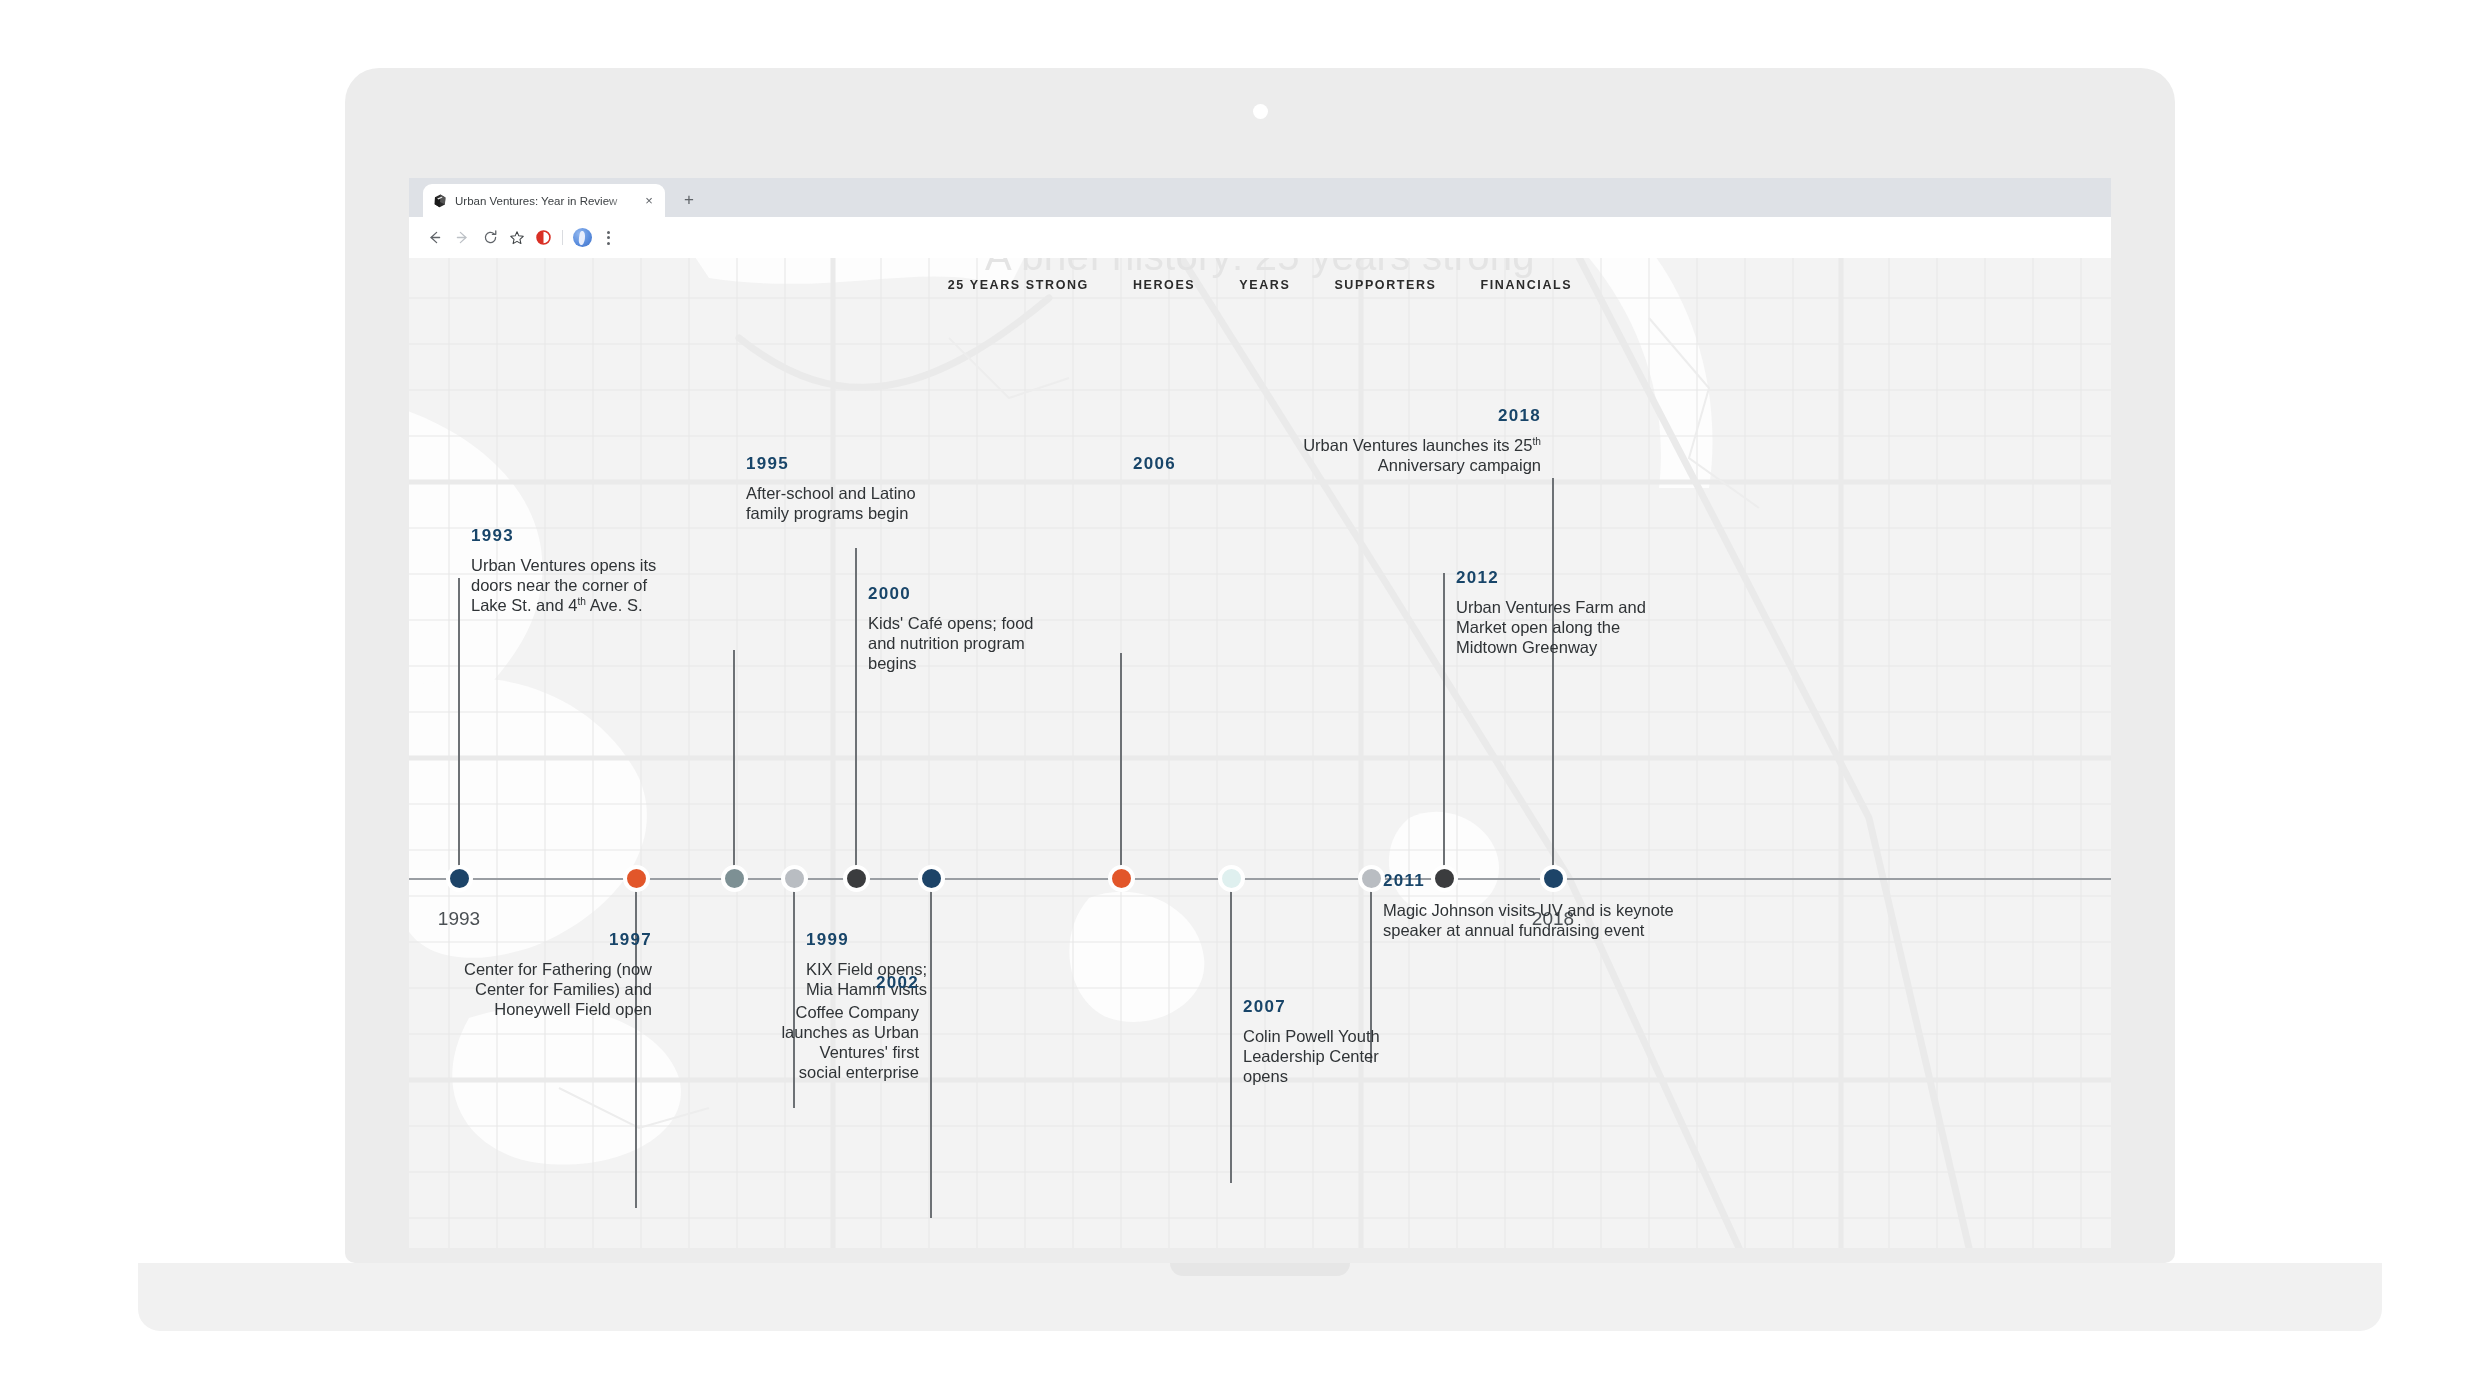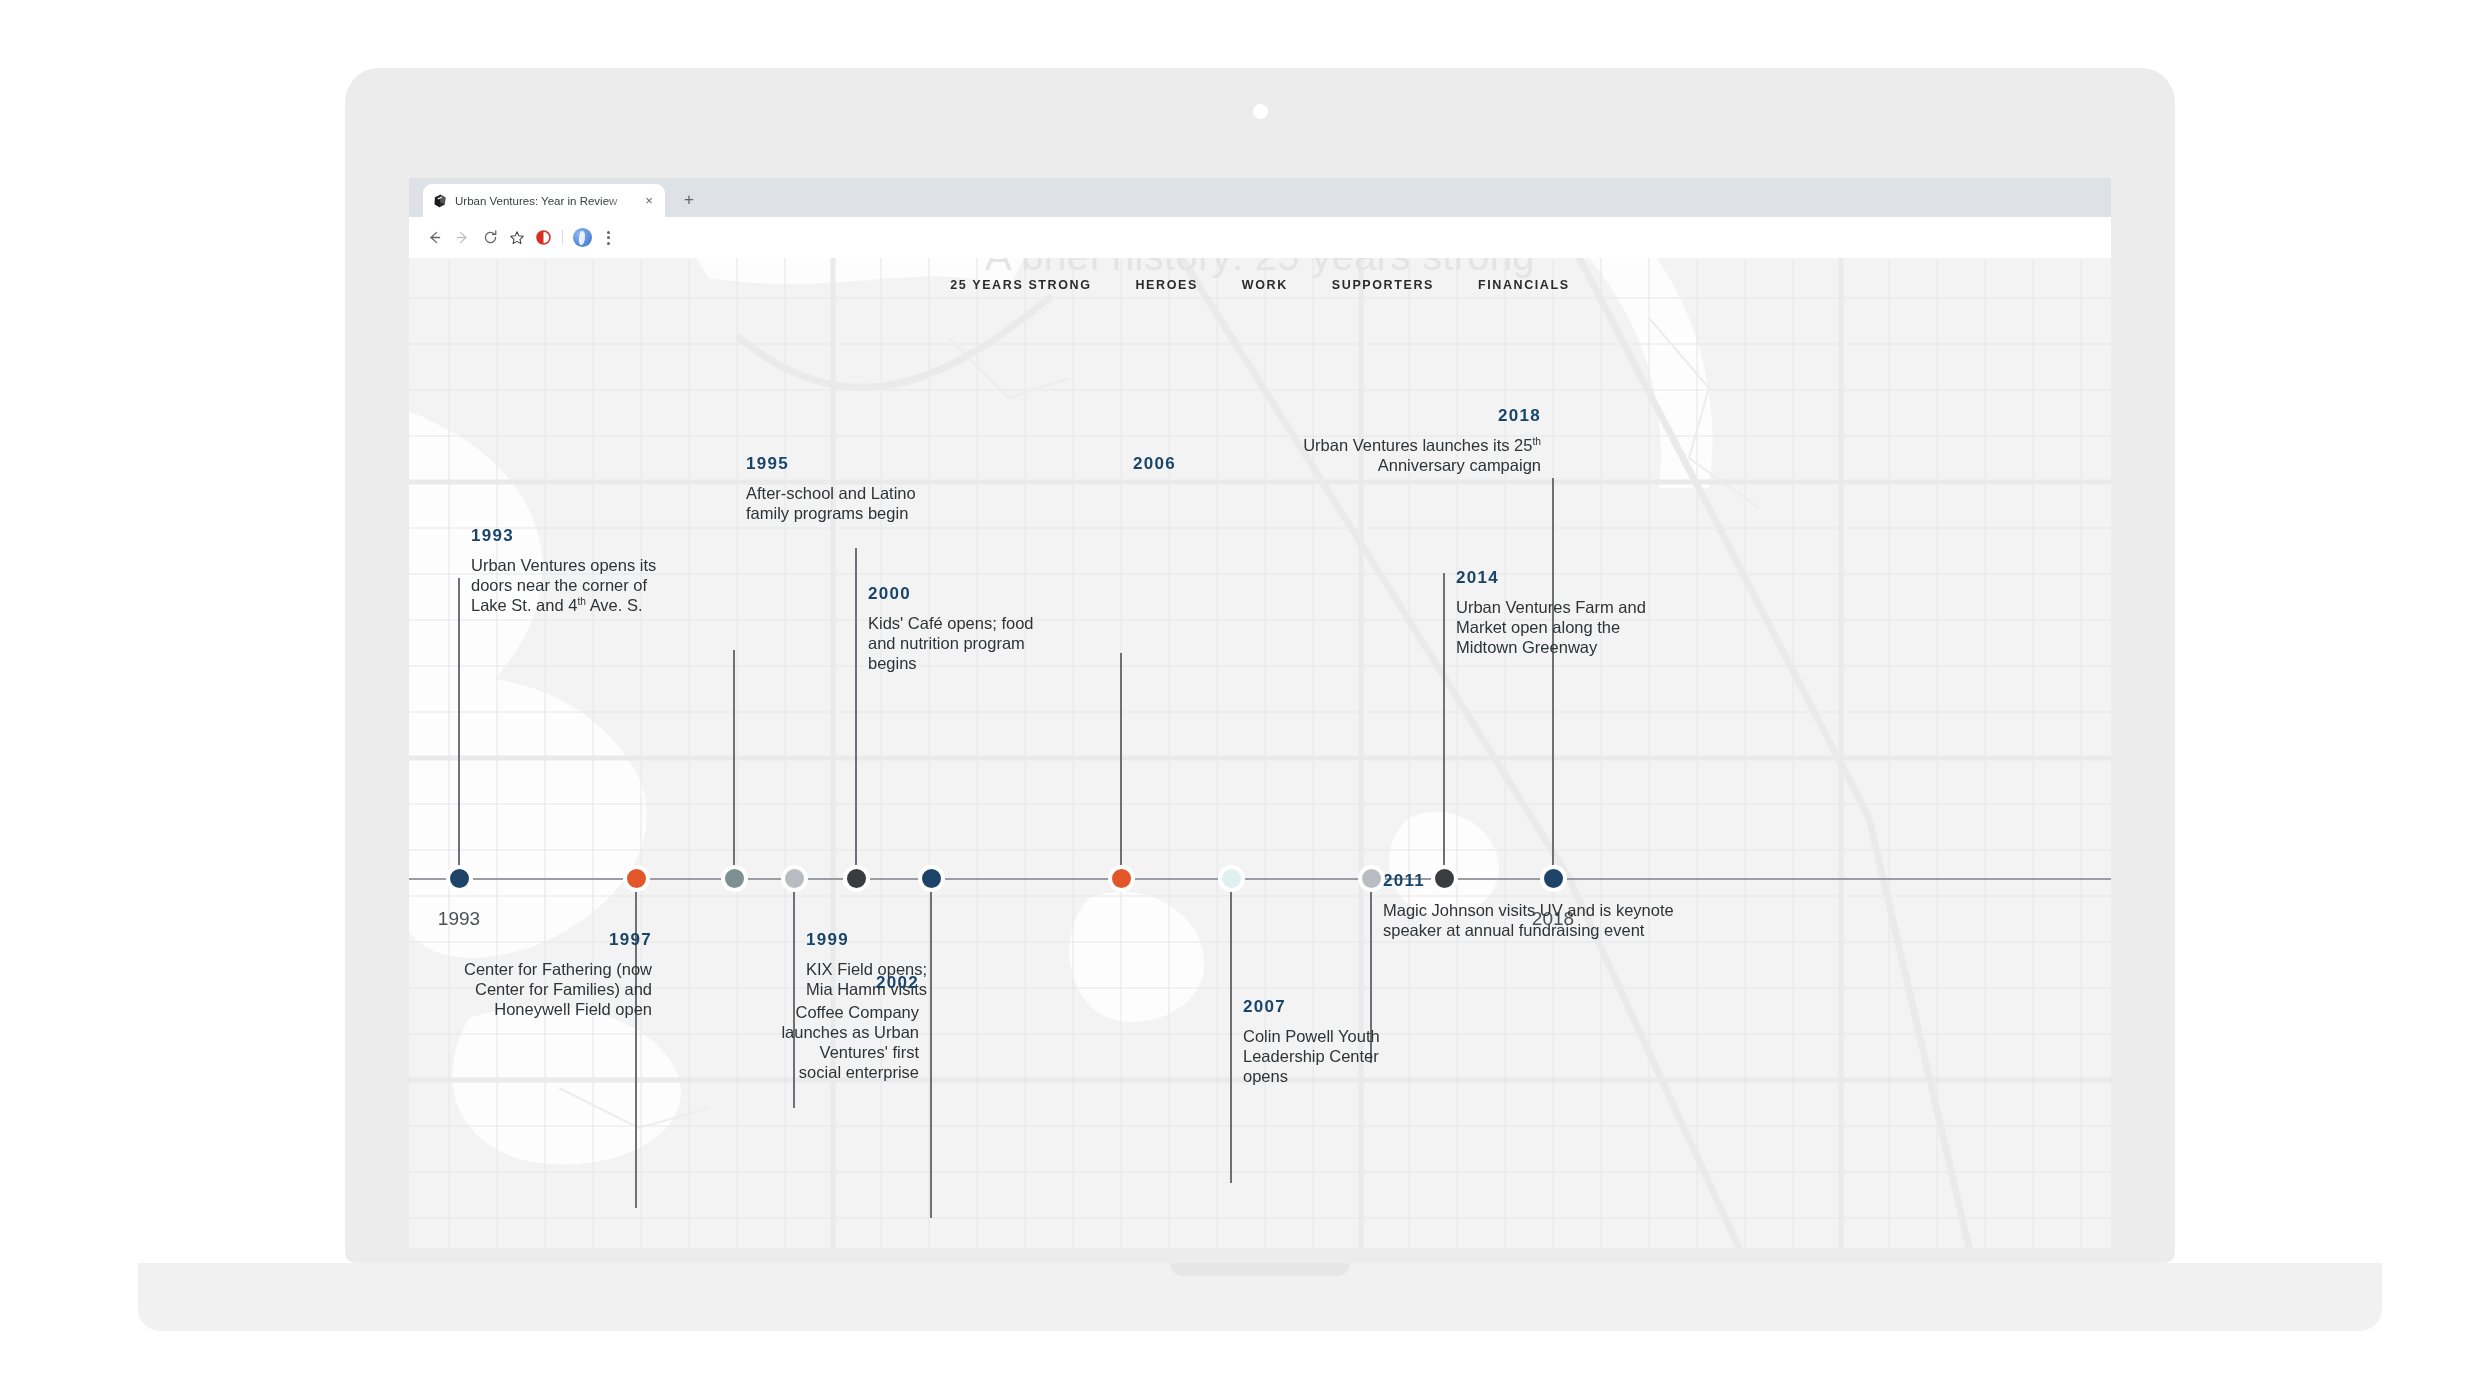--- a/index.html
+++ b/index.html
@@ -481,21 +481,21 @@
           <path d="M540 80 L600 140 L660 120"></path>
           <path d="M150 830 L230 870 L300 850"></path>
         </g>
       </svg>
 
       <div id="page-hero-title">A brief history: 25 years strong</div>
 
       <div id="site-nav">
         <span class="site-nav-item">25 YEARS STRONG</span>
         <span class="site-nav-item">HEROES</span>
-        <span class="site-nav-item">WORK</span>
+        <span class="site-nav-item">YEARS</span>
         <span class="site-nav-item">SUPPORTERS</span>
         <span class="site-nav-item">FINANCIALS</span>
       </div>
 
       <div id="timeline">
         <div id="timeline-axis"></div>
         <div id="timeline-nodes">
             <div class="tl-node" style="left: 50px;">
               <div class="tl-stem" style="top: 320px; height: 300px;"></div>
               <div class="tl-dot" style="background: rgb(29, 68, 104);"></div>
@@ -564,21 +564,21 @@
               <div class="tl-dot" style="background: rgb(185, 189, 194);"></div>
               <div class="tl-card align-left" style="top: 613px; width: 300px; left: 12px;">
                 <div class="tl-year">2011</div>
                 <div class="tl-desc">Magic Johnson visits UV and is keynote speaker at annual fundraising event</div>
               </div>
             </div>
             <div class="tl-node" style="left: 1035px;">
               <div class="tl-stem" style="top: 315px; height: 305px;"></div>
               <div class="tl-dot" style="background: rgb(59, 60, 62);"></div>
               <div class="tl-card align-left" style="top: 310px; width: 195px; left: 12px;">
-                <div class="tl-year">2014</div>
+                <div class="tl-year">2012</div>
                 <div class="tl-desc">Urban Ventures Farm and Market open along the Midtown Greenway</div>
               </div>
             </div>
             <div class="tl-node" style="left: 1144px;">
               <div class="tl-stem" style="top: 220px; height: 400px;"></div>
               <div class="tl-dot" style="background: rgb(29, 68, 104);"></div>
               <div class="tl-card align-right" style="top: 148px; width: 255px; left: -267px;">
                 <div class="tl-year">2018</div>
                 <div class="tl-desc">Urban Ventures launches its 25<sup>th</sup> Anniversary campaign</div>
               </div>

